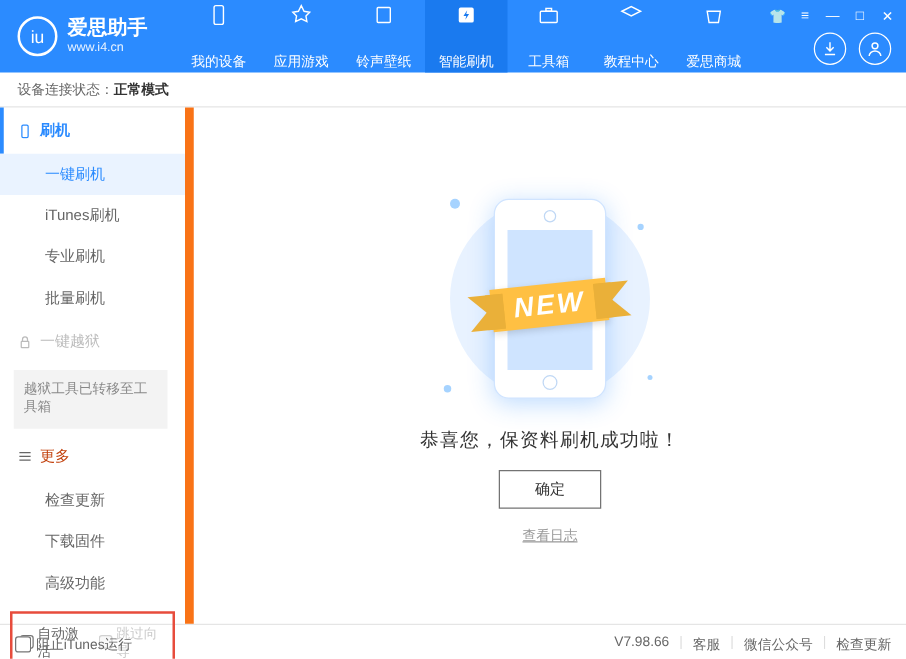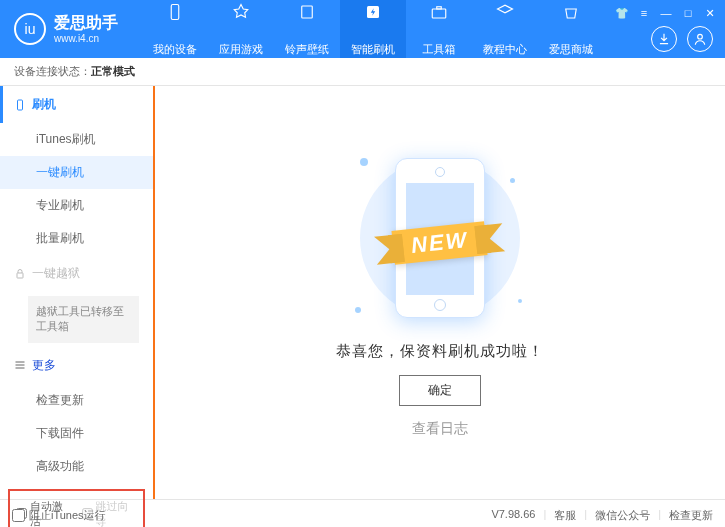--- a/index.html
+++ b/index.html
@@ -16,26 +16,26 @@
 .nav-icon{width:20px;height:20px;display:flex;align-items:center;justify-content:center}
 .nav-icon svg{fill:#fff}
 .header-right{position:absolute;right:8px;top:6px;display:flex;gap:8px;align-items:center}
 .win-btn{width:14px;height:14px;cursor:pointer;display:flex;align-items:center;justify-content:center;color:#fff;font-size:11px}
 .header-circles{position:absolute;right:12px;bottom:6px;display:flex;gap:10px}
 .circle-btn{width:26px;height:26px;border:1.5px solid #fff;border-radius:50%;display:flex;align-items:center;justify-content:center;cursor:pointer}
 .circle-btn svg{fill:#fff}
 .status-bar{height:28px;border-bottom:1px solid #e5e5e5;display:flex;align-items:center;padding:0 14px;font-size:11px;color:#666}
 .status-value{color:#333;font-weight:bold}
 .body-area{display:flex;height:413px}
-.sidebar{width:155px;border-right:2px solid #f97316;display:flex;flex-direction:column;font-size:12px;color:#555}
-.side-section{padding:10px 14px;display:flex;align-items:center;gap:6px;color:#1d4ed8}
+.sidebar{width:155px;border-right:7px solid #f97316;display:flex;flex-direction:column;font-size:12px;color:#555}
+.side-section{padding:10px 14px;display:flex;align-items:center;gap:6px;color:#c2410c}
 .side-section.top{border-left:3px solid #2b8bff;color:#2b8bff;font-weight:bold;padding-left:11px}
 .side-item{padding:8px 14px 8px 36px;cursor:pointer;color:#666}
 .side-item.active{background:#eaf3ff;color:#2b8bff}
-.side-note{margin:4px 14px 4px 28px;background:#f3f3f3;padding:8px;font-size:11px;color:#888;line-height:1.4}
+.side-note{margin:4px 14px 4px 11px;background:#f3f3f3;padding:8px;font-size:11px;color:#888;line-height:1.4}
 .checkbox-row{border:2px solid #e74c3c;margin:6px 8px;padding:8px 6px;display:flex;gap:10px;font-size:11px;color:#666}
 .chk{display:flex;align-items:center;gap:3px}
 .chk input{width:11px;height:11px}
 .chk.disabled{color:#ccc}
 .main{flex:1;display:flex;flex-direction:column;align-items:center;justify-content:center;gap:14px}
 .illustration{width:200px;height:180px;position:relative;display:flex;align-items:center;justify-content:center}
 .circle-bg{width:160px;height:160px;border-radius:50%;background:#e8f2ff;position:absolute}
 .phone{width:90px;height:160px;background:#fff;border-radius:12px;box-shadow:0 4px 20px rgba(43,139,255,.3);position:relative;z-index:2;border:1px solid #d0e4ff}
 .phone::before{content:"";position:absolute;top:8px;left:50%;transform:translateX(-50%);width:8px;height:8px;border:1.5px solid #c0d8f5;border-radius:50%}
 .phone::after{content:"";position:absolute;top:24px;left:10px;right:10px;bottom:22px;background:#cfe4ff}
@@ -44,21 +44,21 @@
 .ribbon::before,.ribbon::after{content:"";position:absolute;top:4px;width:0;height:0;border:14px solid #eab039}
 .ribbon::before{left:-18px;border-left-color:transparent}
 .ribbon::after{right:-18px;border-right-color:transparent}
 .dot{position:absolute;border-radius:50%;opacity:.6}
 .d1{width:8px;height:8px;background:#6bb5ff;top:10px;left:20px}
 .d2{width:5px;height:5px;background:#6bb5ff;top:30px;right:25px}
 .d3{width:6px;height:6px;background:#6bb5ff;bottom:15px;left:15px}
 .d4{width:4px;height:4px;background:#6bb5ff;bottom:25px;right:18px}
 .success-text{font-size:15px;color:#333;letter-spacing:1px}
 .ok-btn{padding:6px 28px;border:1px solid #737373;background:#fff;cursor:pointer;font-size:12px;color:#333}
-.log-link{font-size:14px;color:#999;cursor:pointer;}
+.log-link{font-size:11px;color:#999;cursor:pointer;text-decoration:underline}
 .footer{height:32px;border-top:1px solid #e5e5e5;display:flex;align-items:center;padding:0 12px;font-size:11px;color:#666;justify-content:space-between}
 .footer-left{display:flex;align-items:center;gap:4px}
 .footer-right{display:flex;gap:8px}
 .footer-right span{cursor:pointer}
 .sep{color:#ddd}
 .ico{width:12px;height:12px;display:inline-flex}
 </style>
 </head>
 <body>
 
@@ -160,22 +160,22 @@
 <div class="body-area">
   <div class="sidebar">
     <div class="side-section top">
       <span class="ico">
           <svg viewBox="0 0 24 24" width="12" height="12">
             <rect x="7" y="2" width="10" height="20" rx="2" fill="none" stroke="#2b8bff" stroke-width="2"></rect>
           </svg>
         </span>
       <span>刷机</span>
     </div>
+    <div class="side-item active">一键刷机</div>
     <div class="side-item">iTunes刷机</div>
-    <div class="side-item active">一键刷机</div>
     <div class="side-item">专业刷机</div>
     <div class="side-item">批量刷机</div>
     <div class="side-section" style="color:#bbb">
       <span class="ico">
           <svg viewBox="0 0 24 24" width="12" height="12">
             <rect x="6" y="10" width="12" height="10" rx="1" fill="none" stroke="#bbb" stroke-width="2"></rect>
             <path d="M8 10V7a4 4 0 018 0v3" fill="none" stroke="#bbb" stroke-width="2"></path>
           </svg>
         </span>
       <span>一键越狱</span>

